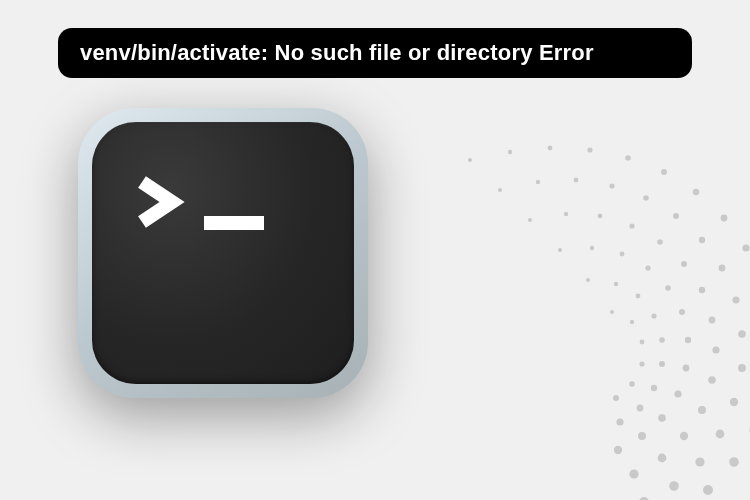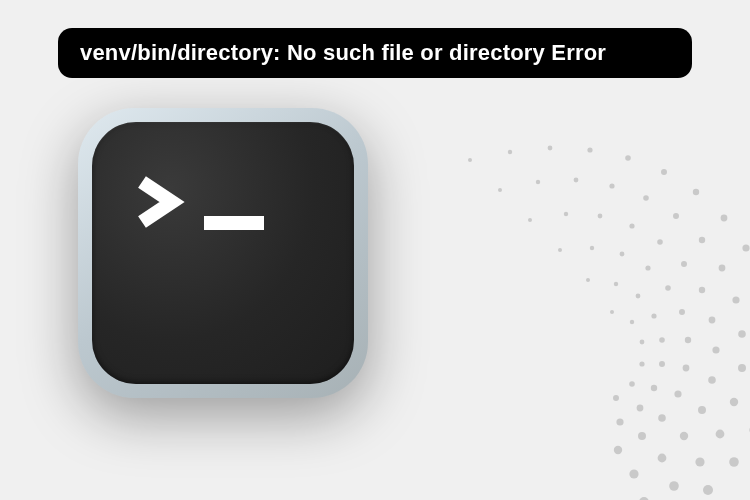--- a/index.html
+++ b/index.html
@@ -61,21 +61,21 @@
       bottom: -40px;
       width: 420px;
       height: 420px;
       pointer-events: none;
     }
   </style>
 </head>
 <body>
 
 <div class="title-bar">
-  <span>venv/bin/directory: No such file or directory Error</span>
+  <span>venv/bin/activate: No such file or directory Error</span>
 </div>
 
 <div class="terminal-icon-wrap">
   <div class="terminal-outer">
     <div class="terminal-inner">
       <div class="prompt-block">
         <svg width="56" height="56" viewBox="0 0 56 56">
           <polyline points="8,8 38,28 8,48" fill="none" stroke="#ffffff" stroke-width="14" stroke-linecap="butt" stroke-linejoin="miter"></polyline>
         </svg>
         <svg width="60" height="14" viewBox="0 0 60 14">

